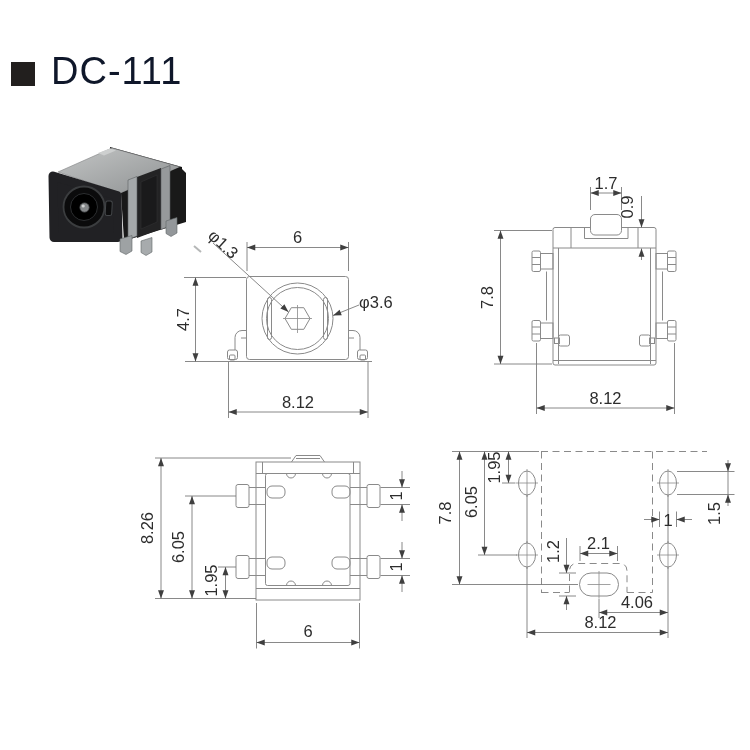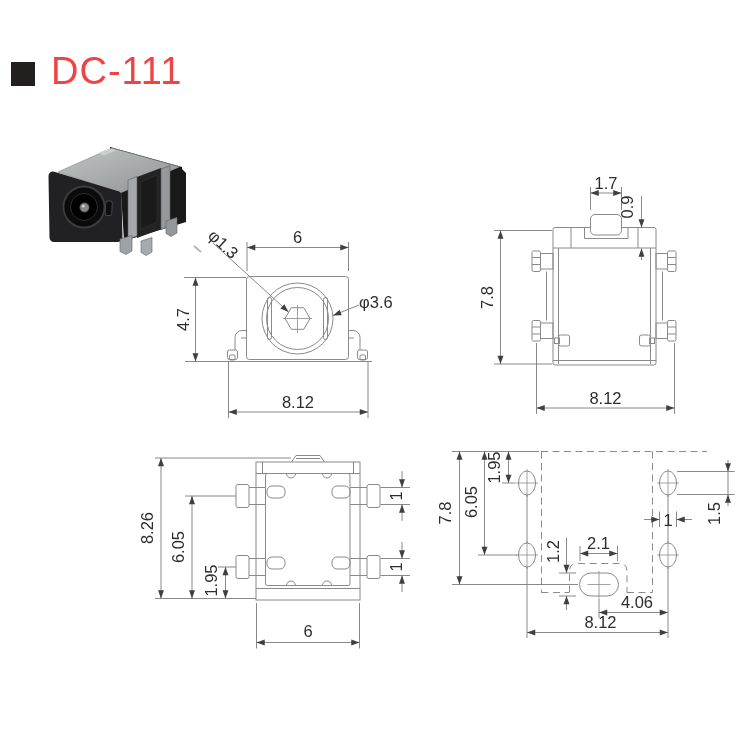--- a/index.html
+++ b/index.html
@@ -1,20 +1,20 @@
 <!DOCTYPE html>
 <html><head>
 <meta charset="utf-8">
 <style>
   html,body{margin:0;padding:0;}
   .canvas{position:relative;width:750px;height:750px;background:#ffffff;overflow:hidden;
           font-family:"Liberation Sans",sans-serif;}
   .title-row{position:absolute;left:11px;top:50px;display:flex;align-items:center;gap:16px;}
   .bullet{width:24px;height:24px;background:#221f1e;display:inline-block;margin-top:4px;}
-  .title-text{font-size:38px;color:#ef4444;letter-spacing:1px;}
+  .title-text{font-size:38px;color:#0f172a;letter-spacing:1px;}
   svg{position:absolute;left:0;top:0;}
   svg{font-family:"Liberation Sans",sans-serif;}
   .lw{stroke:#8a8a8a;fill:none;stroke-width:1;}
   .dim{stroke:#7c7c7c;stroke-width:0.9;}
   .dash{stroke-dasharray:7 4.5;}
   .tx{fill:#2d2d2d;font-size:16.5px;text-anchor:middle;stroke:none;}
 </style>
 </head>
 <body>
 

